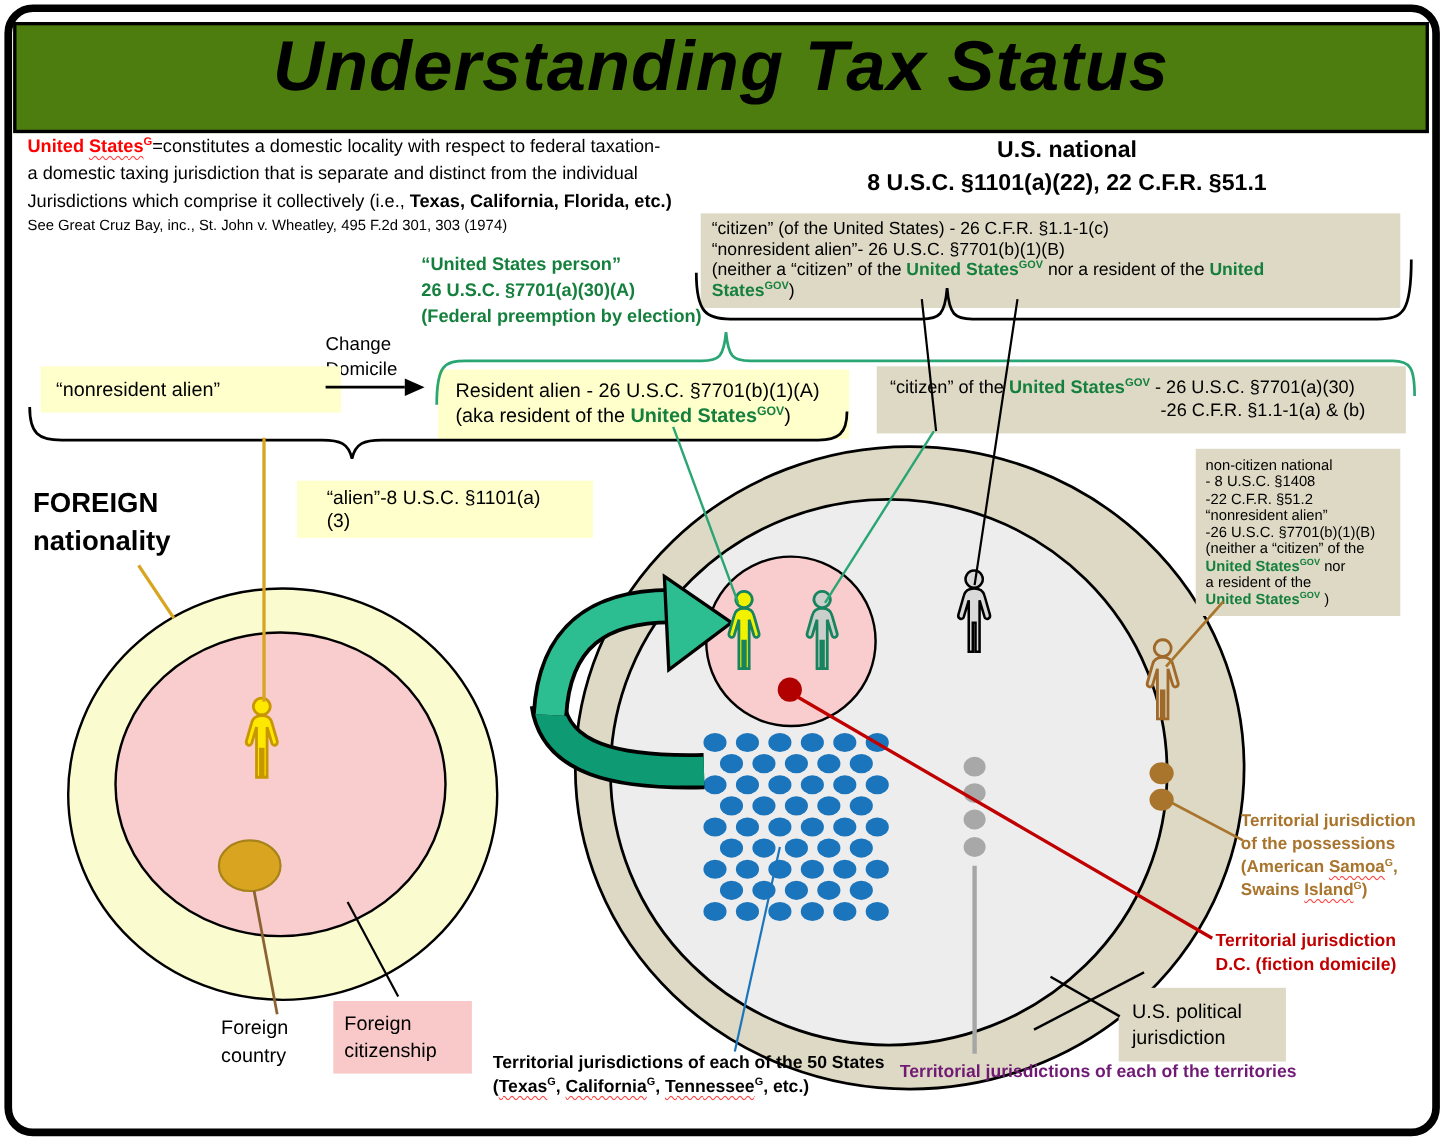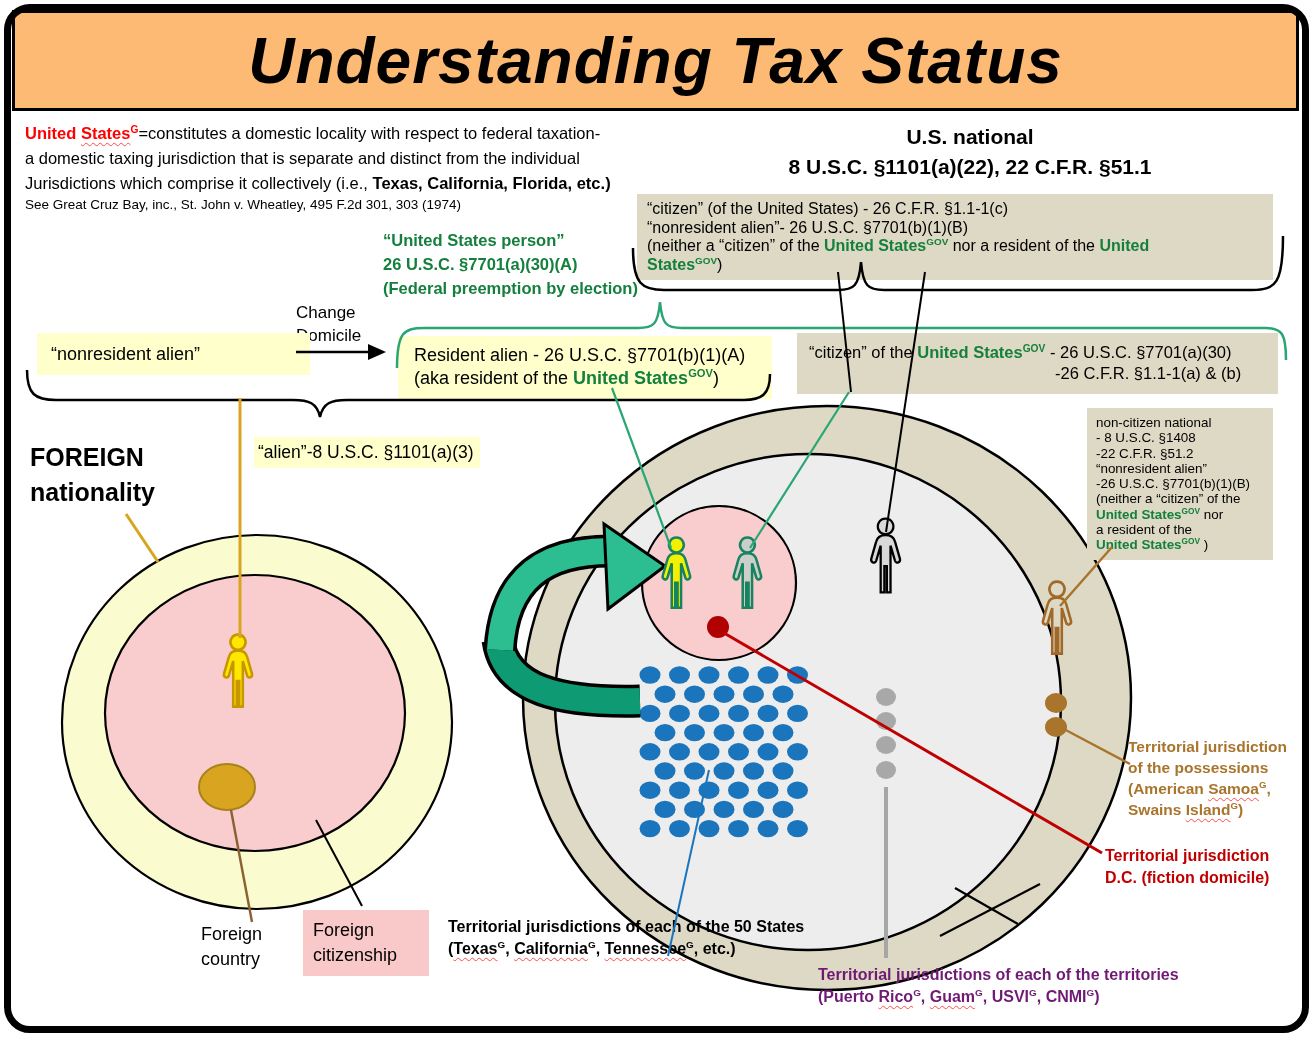--- a/index.html
+++ b/index.html
@@ -1,22 +1,22 @@
 <!DOCTYPE html>
 <html><head>
 <meta charset="utf-8">
 <style>
   html,body{margin:0;padding:0;background:#fff;}
   .stage{position:relative;width:1313px;height:1037px;overflow:hidden;
          font-family:"Liberation Sans",sans-serif;color:#000;background:#fff;}
   .frame{position:absolute;left:4px;top:4px;right:4px;bottom:4px;
          border:7px solid #000;border-radius:26px;z-index:5;pointer-events:none;}
-  .titlebar{position:absolute;left:12px;top:10px;width:1287px;height:101px;
-            background:#fdba74;border:3px solid #000;box-sizing:border-box;
-            display:flex;align-items:center;justify-content:center;z-index:1;}
+  .titlebar{position:absolute;left:12px;top:20px;width:1287px;height:101px;
+            background:#4d7c0f;border:3px solid #000;box-sizing:border-box;
+            display:flex;align-items:flex-start;justify-content:center;z-index:1;}
   .titlebar h1{margin:0;font-size:64px;font-weight:bold;font-style:italic;letter-spacing:1px;}
   .abs{position:absolute;z-index:3;}
   svg.base{position:absolute;left:0;top:0;z-index:2;}
   svg.overlay{position:absolute;left:0;top:0;z-index:4;pointer-events:none;}
   .b{font-weight:bold;}
   .red{color:#FF0000;font-weight:bold;}
   .blue{color:#000000;font-weight:bold;}
   .grn{color:#15803d;font-weight:bold;}
   .gray{color:#701a75;font-weight:bold;}
   .brown{color:#A9742C;font-weight:bold;}
@@ -180,60 +180,63 @@
     <span> - 8 U.S.C. §1408</span><br>
     <span> -22 C.F.R. §51.2</span><br>
     <span>“nonresident alien”</span><br>
     <span> -26 U.S.C. §7701(b)(1)(B)</span><br>
     <span>(neither a “citizen” of the</span><br>
     <span class="grn"><span>United States</span><sup>GOV</sup></span><span>  nor</span><br>
     <span>a resident of the</span><br>
     <span class="grn"><span>United States</span><sup>GOV</sup></span><span> )</span>
   </div>
 
-  <div class="abs yellowbox" style="left:254px;top:437px;width:226px;box-sizing:border-box;padding:5px 4px;font-size:17.5px;">“alien”-8 U.S.C. §1101(a)(3)</div>
+  <div class="abs yellowbox" style="left:270px;top:437px;width:269px;box-sizing:border-box;padding:5px 27px;font-size:17.5px;">“alien”-8 U.S.C. §1101(a)(3)</div>
 
 
   <div class="abs b" style="left:30px;top:440px;font-size:25px;line-height:1.4;">
     <div>FOREIGN</div>
     <div>nationality</div>
   </div>
 
   <div class="abs" style="left:201px;top:922px;font-size:18px;line-height:1.4;">
     <div>Foreign</div>
     <div>country</div>
   </div>
 
   <div class="abs pinkbox" style="left:303px;top:910px;width:126px;box-sizing:border-box;padding:8px 10px;font-size:18px;line-height:1.4;">
     <div>Foreign</div>
     <div>citizenship</div>
   </div>
 
-  <div class="abs blue" style="left:448px;top:916px;font-size:16px;line-height:1.35;">
+  <div class="abs blue" style="left:448px;top:956px;font-size:16px;line-height:1.35;">
     <div>Territorial jurisdictions of each of the 50 States</div>
     <div><span>(</span><span class="wavy">Texas</span><sup>G</sup><span>, </span><span class="wavy">California</span><sup>G</sup><span>, </span><span class="wavy">Tennessee</span><sup>G</sup><span>, etc.)</span></div>
   </div>
 
   <div class="abs gray" style="left:818px;top:964px;font-size:16px;line-height:1.35;">
     <div>Territorial jurisdictions of each of the territories</div>
-    <div><span>(Puerto </span><span class="wavy">Rico</span><sup>G</sup><span>, </span><span class="wavy">Guam</span><sup>G</sup><span>, USVI</span><sup>G</sup><span>, CNMI</span><sup>G</sup><span>)</span></div>
   </div>
 
   <div class="abs brown" style="left:1128px;top:737px;width:170px;font-size:15.5px;line-height:1.35;">
     <div>Territorial jurisdiction</div>
     <div>of the possessions</div>
     <div><span>(American </span><span class="wavy">Samoa</span><sup>G</sup><span>,</span></div>
     <div><span>Swains </span><span class="wavy">Island</span><sup>G</sup><span>)</span></div>
   </div>
 
   <div class="abs dred" style="left:1105px;top:845px;font-size:16px;line-height:1.4;">
     <div>Territorial jurisdiction</div>
     <div>D.C. (fiction domicile)</div>
   </div>
 
+  <div class="abs tanbox" style="left:1017px;top:898px;width:152px;box-sizing:border-box;padding:9px 12px;font-size:18px;line-height:1.35;">
+    <div>U.S. political</div>
+    <div>jurisdiction</div>
+  </div>
 
   <svg class="overlay" width="1313" height="1037" viewBox="0 0 1313 1037">
 
     <path d="M633,248 C633,284 642,290 664,290 L838,290 C854,290 859,286 861,262 C863,286 868,290 884,290 L1252,290 C1276,290 1283,283 1283,236" fill="none" stroke="#000" stroke-width="2.5"></path>
 
     <path d="M27,370 C27,394 35,400 56,400 L293,400 C309,400 317,403 320,417 C323,403 331,400 347,400 L744,400 C762,400 770,394 770,374" fill="none" stroke="#000" stroke-width="2.5"></path>
 
     <path d="M397,368 C397,332 404,328 424,328 L638,328 C654,328 658,324 660,302 C662,324 666,328 682,328 L1266,328 C1282,328 1286,334 1286,360" fill="none" stroke="#2AA574" stroke-width="2.5"></path>
 
     <g>

